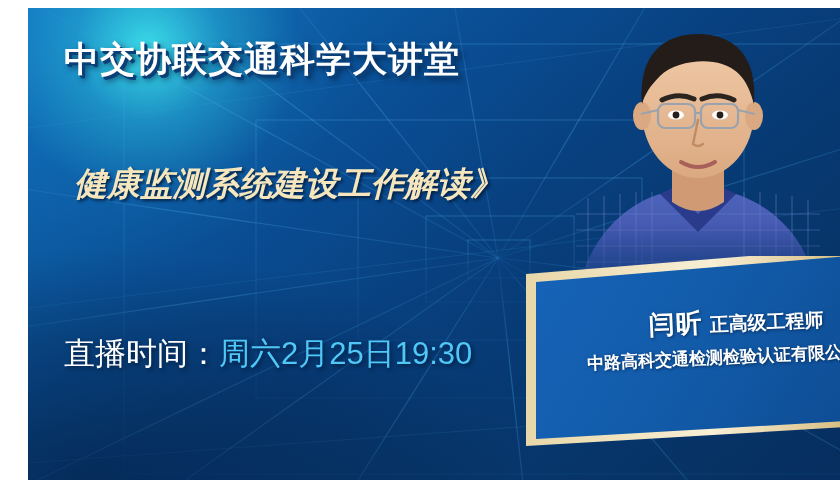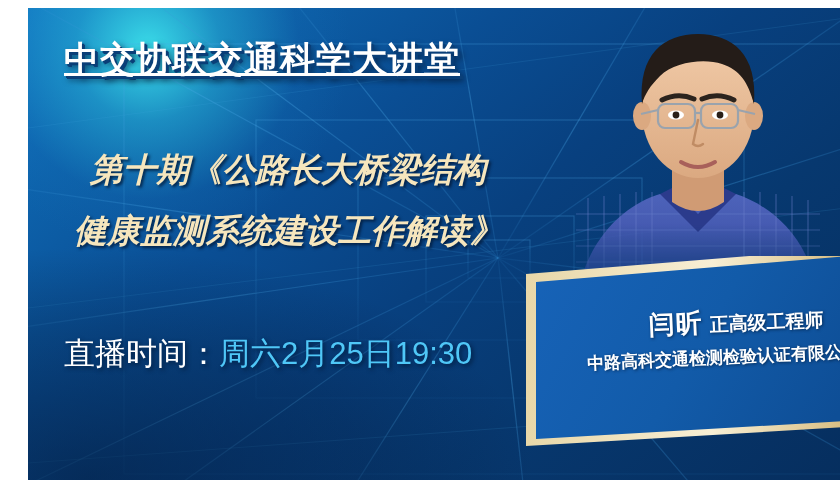--- a/index.html
+++ b/index.html
@@ -37,21 +37,20 @@
   
   #headline{
     position:absolute; left:36px; top:28px;
     font-size:35px; font-weight:bold; color:#ffffff;
     letter-spacing:1px;
     white-space:nowrap;
     text-shadow:
       2px 2px 0 #0a3f78,
       3px 3px 0 #0a3f78,
       4px 4px 6px rgba(2,25,55,.8);
-    text-decoration: underline;
   }
 
   
   #subtitle{
     position:absolute; left:40px; top:138px;
     width:520px;
     font-size:33px; line-height:47px;
     font-style:italic; font-weight:bold;
     color:#f6e6bd;
     letter-spacing:0px;
@@ -229,21 +228,20 @@
         <path d="M150 112 L145 136 q5 4 10 0" stroke="#c08c64" stroke-width="2.4" fill="none" stroke-linecap="round"></path>
 
         <path d="M133 154 q17 10 34 0" stroke="#a8605a" stroke-width="4" fill="none" stroke-linecap="round"></path>
       </g>
     </svg>
   </div>
 
   <div id="headline">中交协联交通科学大讲堂</div>
 
   <div id="subtitle">
-    <span class="l1">第十期《公路长大桥梁结构</span>
     <span class="l2">健康监测系统建设工作解读》</span>
   </div>
 
   <div id="livetime">
     <span class="lbl">直播时间：</span><span class="val">周六2月25日19:30</span>
   </div>
 
   <div id="panel-wrap">
     <svg viewBox="0 0 400 210">
       <defs>

